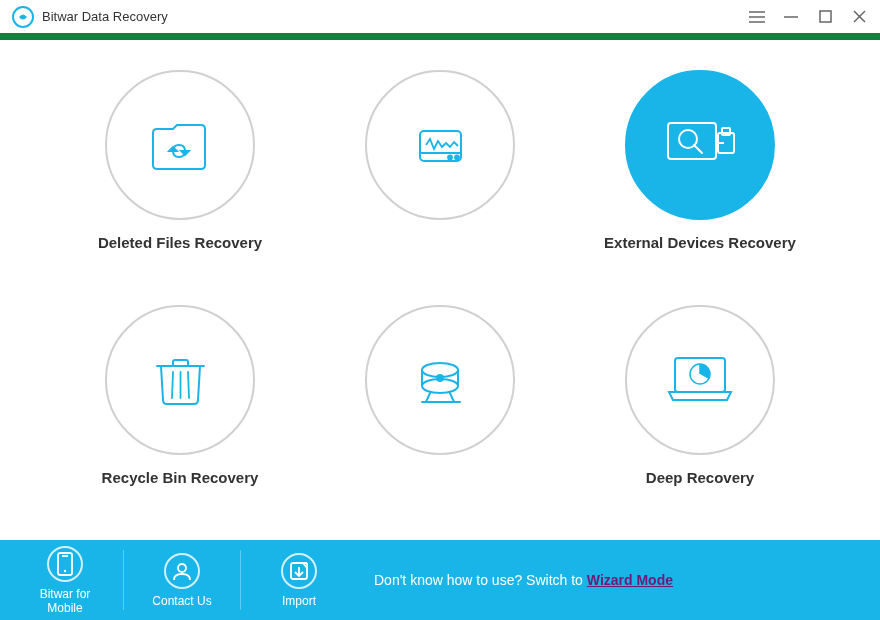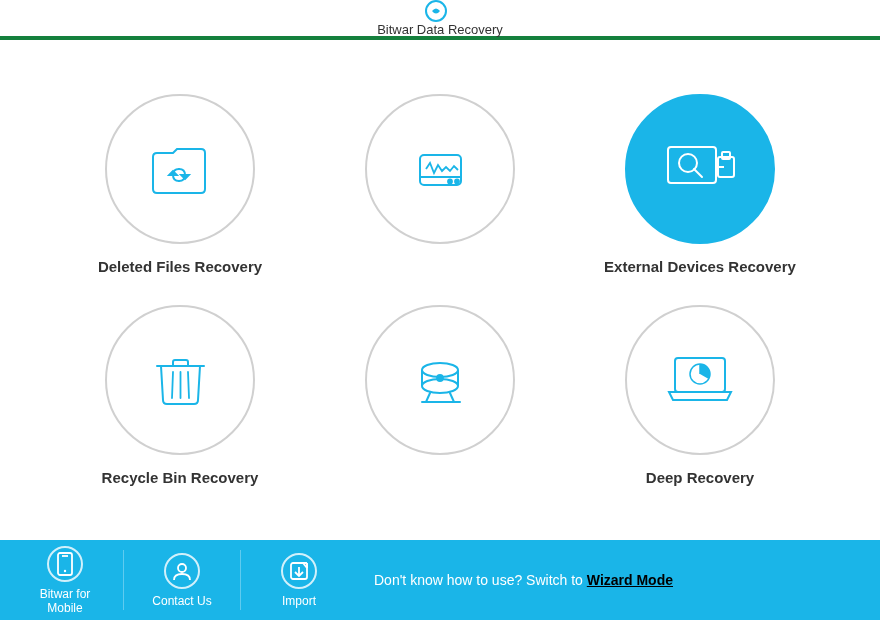--- a/index.html
+++ b/index.html
@@ -13,23 +13,22 @@
       flex-direction: column;
     }
 
     
     .title-bar {
       background: #ffffff;
       height: 40px;
       display: flex;
       align-items: center;
       padding: 0 12px;
-      border-bottom: 4px solid #15803d;
+      border-bottom: 7px solid #15803d;
       flex-shrink: 0;
-      flex-direction: column;
     }
     .title-bar-logo {
       width: 22px;
       height: 22px;
       margin-right: 8px;
       flex-shrink: 0;
     }
     .title-bar-title {
       font-size: 13px;
       color: #333;
@@ -50,21 +49,20 @@
       justify-content: center;
       width: 18px;
       height: 18px;
     }
 
     
     .main-content {
       flex: 1;
       background: #ffffff;
       display: flex;
-      align-items: center;
       justify-content: center;
       padding: 30px 32px;
     }
     .grid {
       display: grid;
       grid-template-columns: repeat(3, 1fr);
       gap: 30px 20px;
       width: 100%;
       max-width: 760px;
     }
@@ -150,21 +148,21 @@
       margin: 0 5px;
       align-self: center;
     }
     .footer-message {
       flex: 1;
       padding-left: 30px;
       font-size: 14px;
       color: #ffffff;
     }
     .footer-message a {
-      color: #000000;
+      color: #701a75;
       text-decoration: underline;
       cursor: pointer;
       font-weight: 600;
     }
   </style>
 </head>
 <body>
 
 <div class="title-bar">
   <svg class="title-bar-logo" viewBox="0 0 22 22" fill="none">

